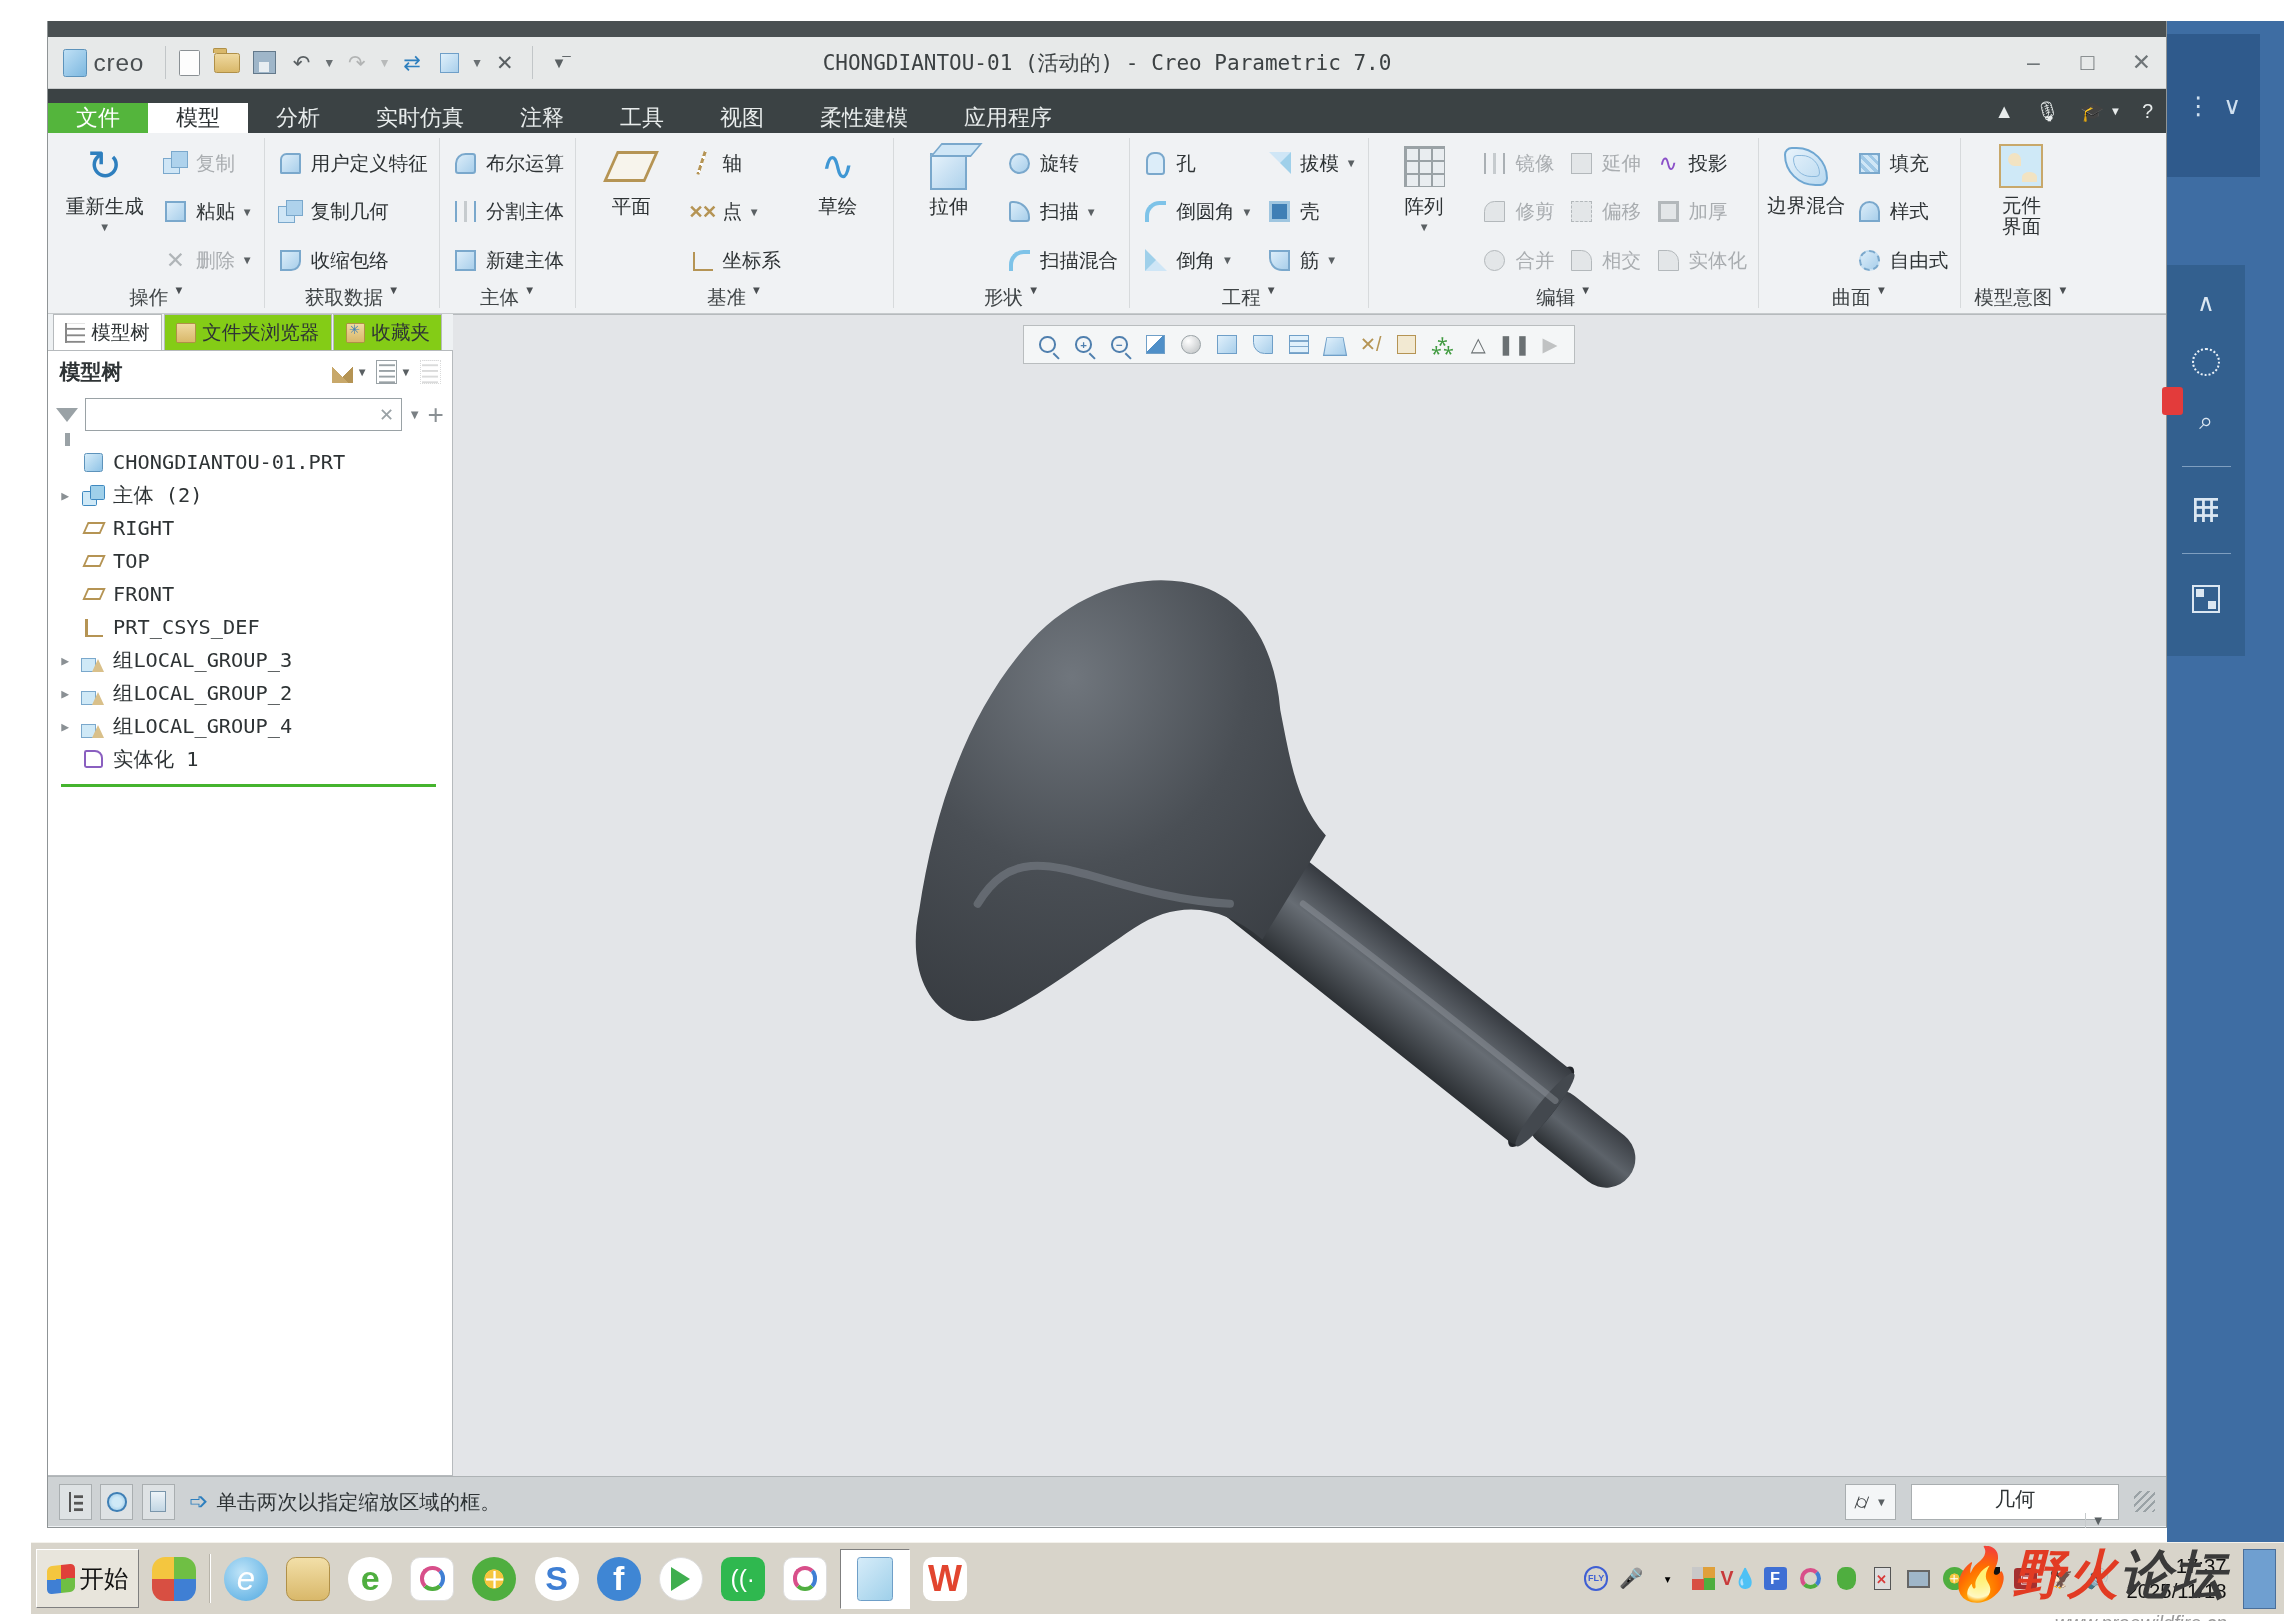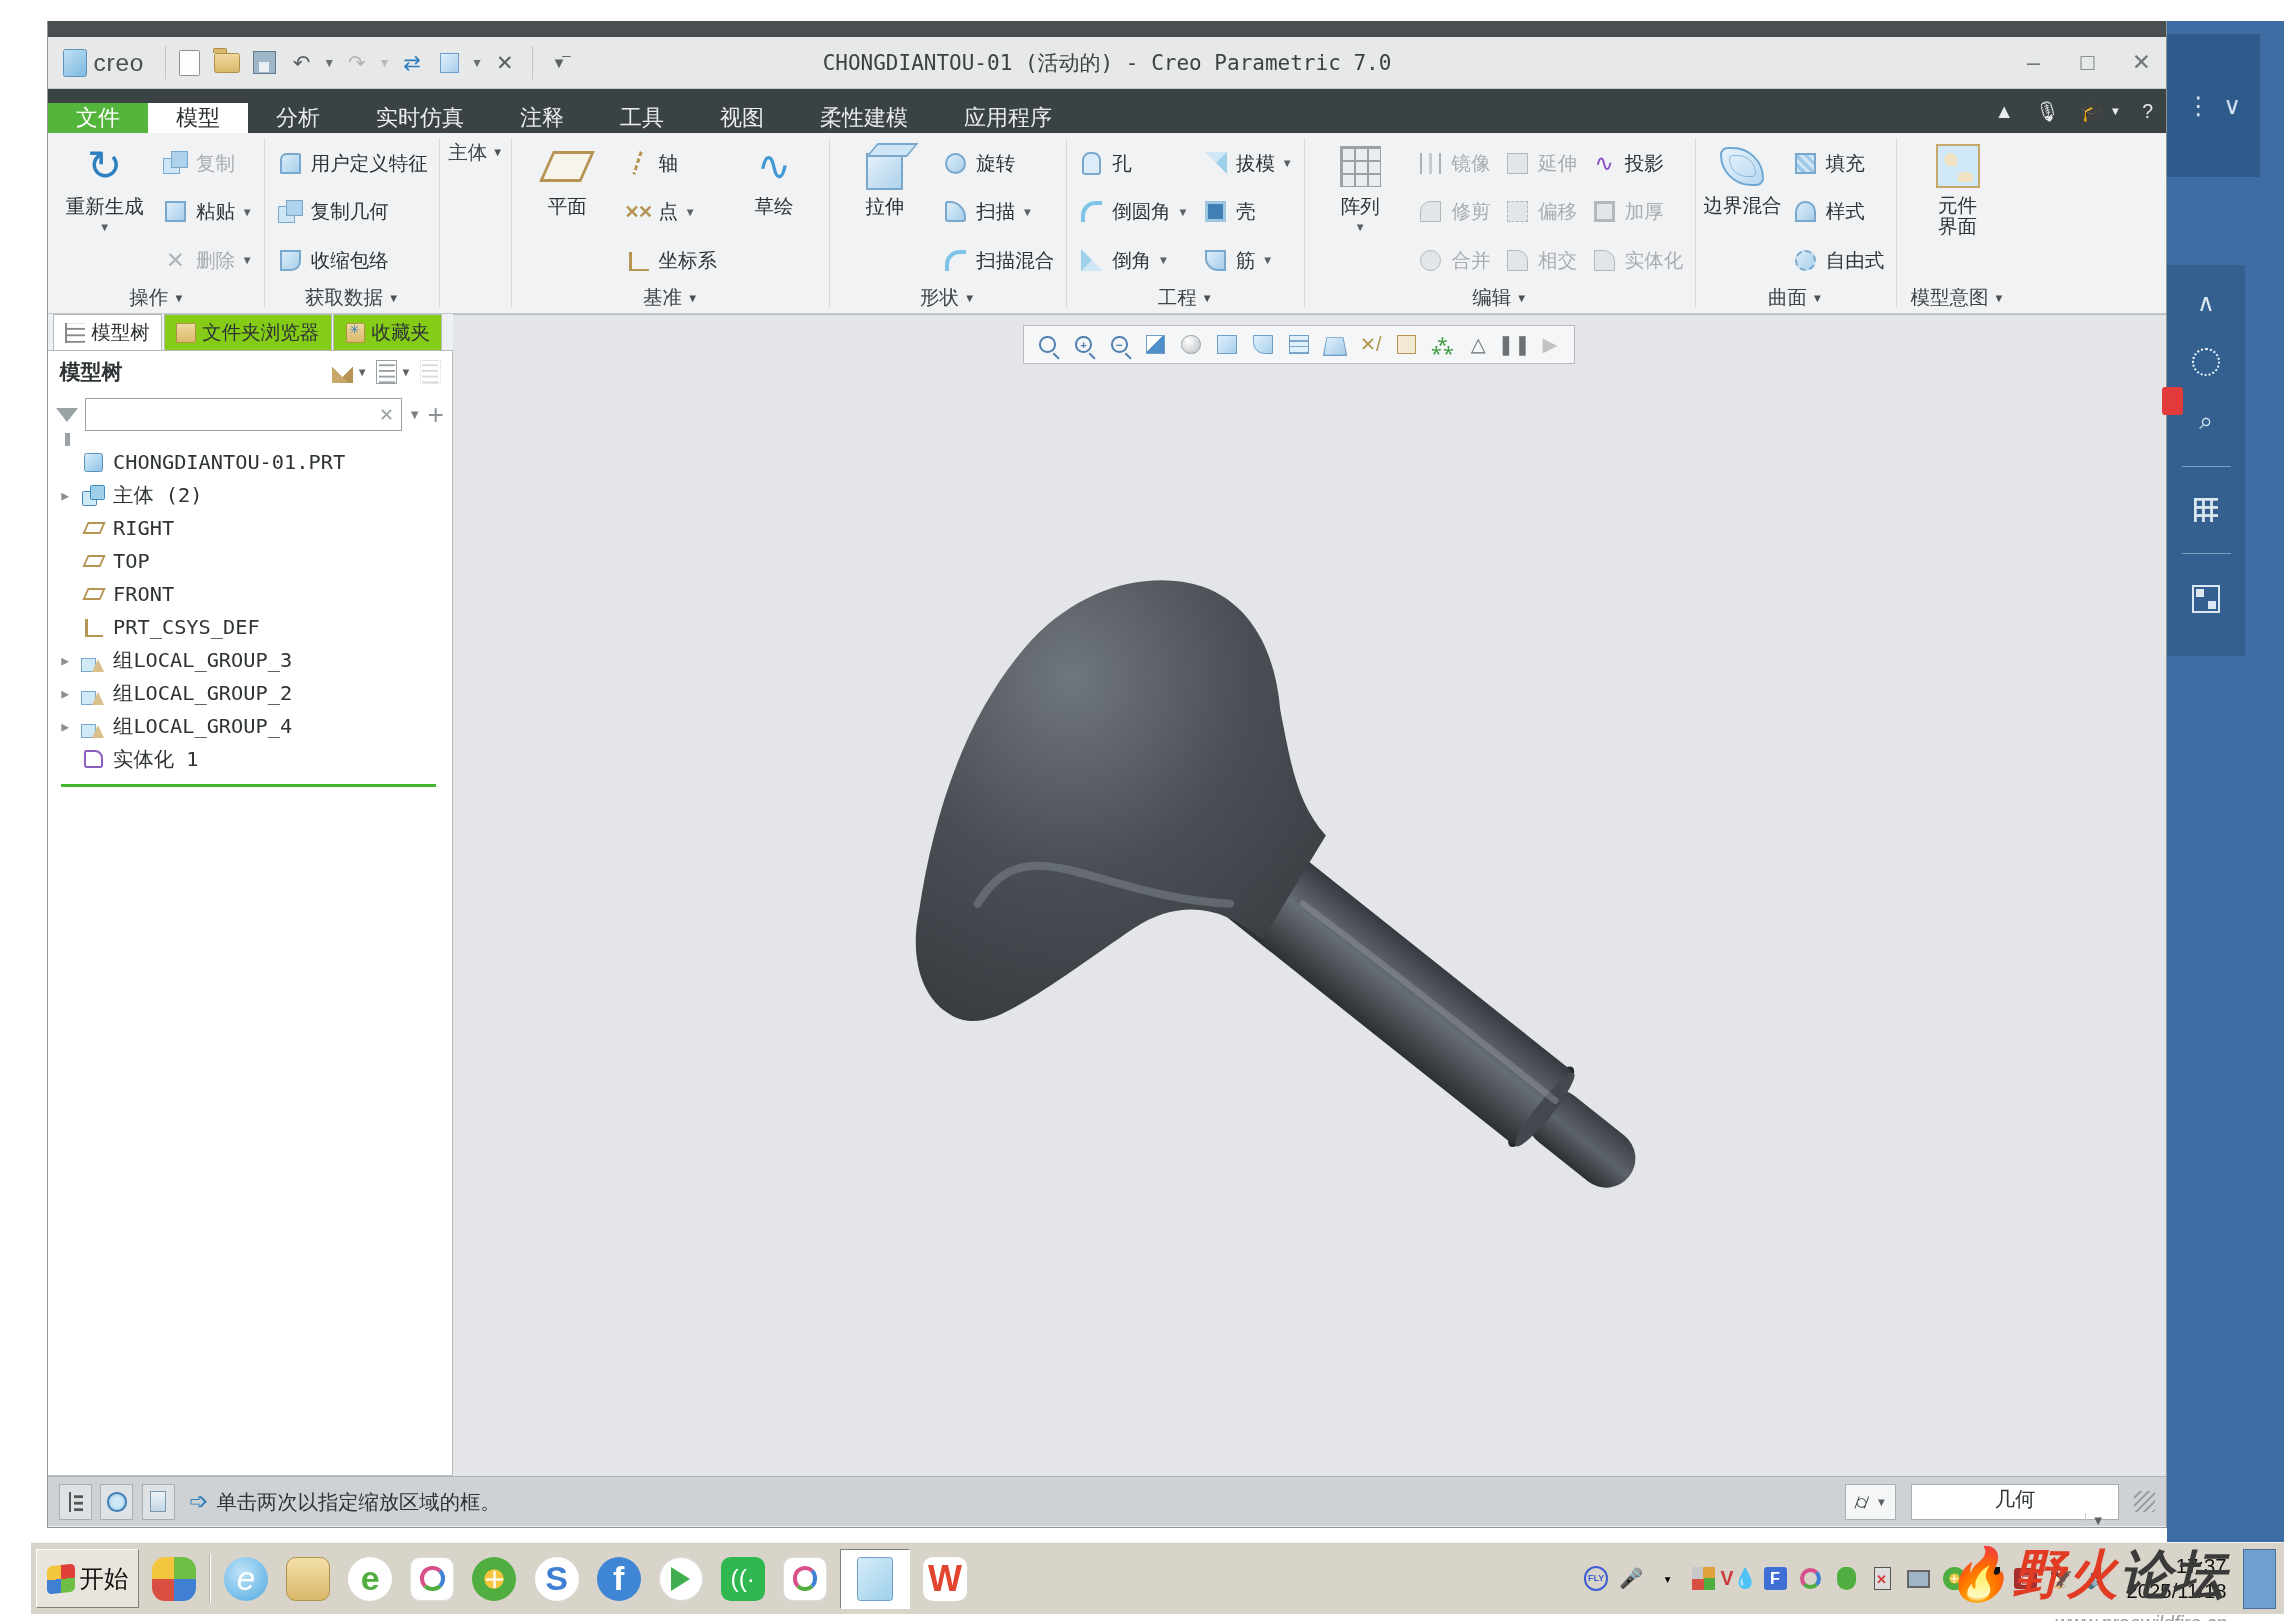--- a/index.html
+++ b/index.html
@@ -46,21 +46,21 @@
   .mtab.active { background:#fff; color:#2c3133; }
   .menu-right { position:absolute; right:13px; top:0; height:100%; display:flex; align-items:center; gap:21px; color:#e8ecec; }
   .mr-ic { font-size:19.5px; display:flex; align-items:center; gap:4.9px; }
 
   
   .ribbon { height:181px; background:#f0f2f4; border-bottom:0.8px solid #c6cacc;
             display:flex; align-items:stretch; padding:0 1.6px; }
   .rgroup { display:flex; flex-direction:column; padding:4.9px 8.1px 1.6px 8.1px; }
   .rsep { width:0.8px; background:#d7dadc; margin:4.9px 0; }
   .g-body { flex:1; display:flex; align-items:flex-start; gap:6.5px; }
-  .g-cap { height:28px; display:flex; align-items:center; justify-content:center; gap:4.9px;
+  .g-cap { height:28px; display:flex; justify-content:center; gap:4.9px;
            font-size:19.5px; color:#3f4446; }
   .cap-arrow { font-size:11.4px; color:#4a4f52; }
   .rbig { width:94px; display:flex; flex-direction:column; align-items:center; gap:3.3px; padding-top:3.3px;
           font-size:19.5px; color:#2e3335; text-align:center; }
   .rbig .bicon { width:50px; height:50px; display:flex; align-items:center; justify-content:center; }
   .rbig .blabel { line-height:23px; }
   .rcol { display:flex; flex-direction:column; justify-content:flex-start; gap:1.6px; padding-top:1.6px; }
   .rsmall { height:47px; display:flex; align-items:center; gap:6.5px; font-size:19.5px; color:#2e3335; padding:0 3.3px;font-family:Liberation Serif, serif; }
   .rsmall.dis { color:#a9adb0; }
   .rsmall .sicon { width:28px; height:28px; display:flex; align-items:center; justify-content:center; }
@@ -360,20 +360,42 @@
           </div>
         </div>
         <div class="g-cap">
             <span>获取数据</span>
             <span class="cap-arrow">▼</span>
           </div>
       </div>
       <div class="rsep"></div>
 
       <div class="rgroup">
+        <div class="g-body">
+          <div class="rcol">
+            <div class="rsmall">
+              <span class="sicon">
+                  <span class="ic ic-sq-blue" style="border-radius:50% 3.3px 3.3px 3.3px;"></span>
+                </span>
+              <span>布尔运算</span>
+            </div>
+            <div class="rsmall">
+              <span class="sicon">
+                  <span class="ic ic-mirror" style="border-color:#7aa8cc;"></span>
+                </span>
+              <span>分割主体</span>
+            </div>
+            <div class="rsmall">
+              <span class="sicon">
+                  <span class="ic ic-sq-blue"></span>
+                </span>
+              <span>新建主体</span>
+            </div>
+          </div>
+        </div>
         <div class="g-cap">
             <span>主体</span>
             <span class="cap-arrow">▼</span>
           </div>
       </div>
       <div class="rsep"></div>
 
       <div class="rgroup">
         <div class="g-body">
           <div class="rbig">

